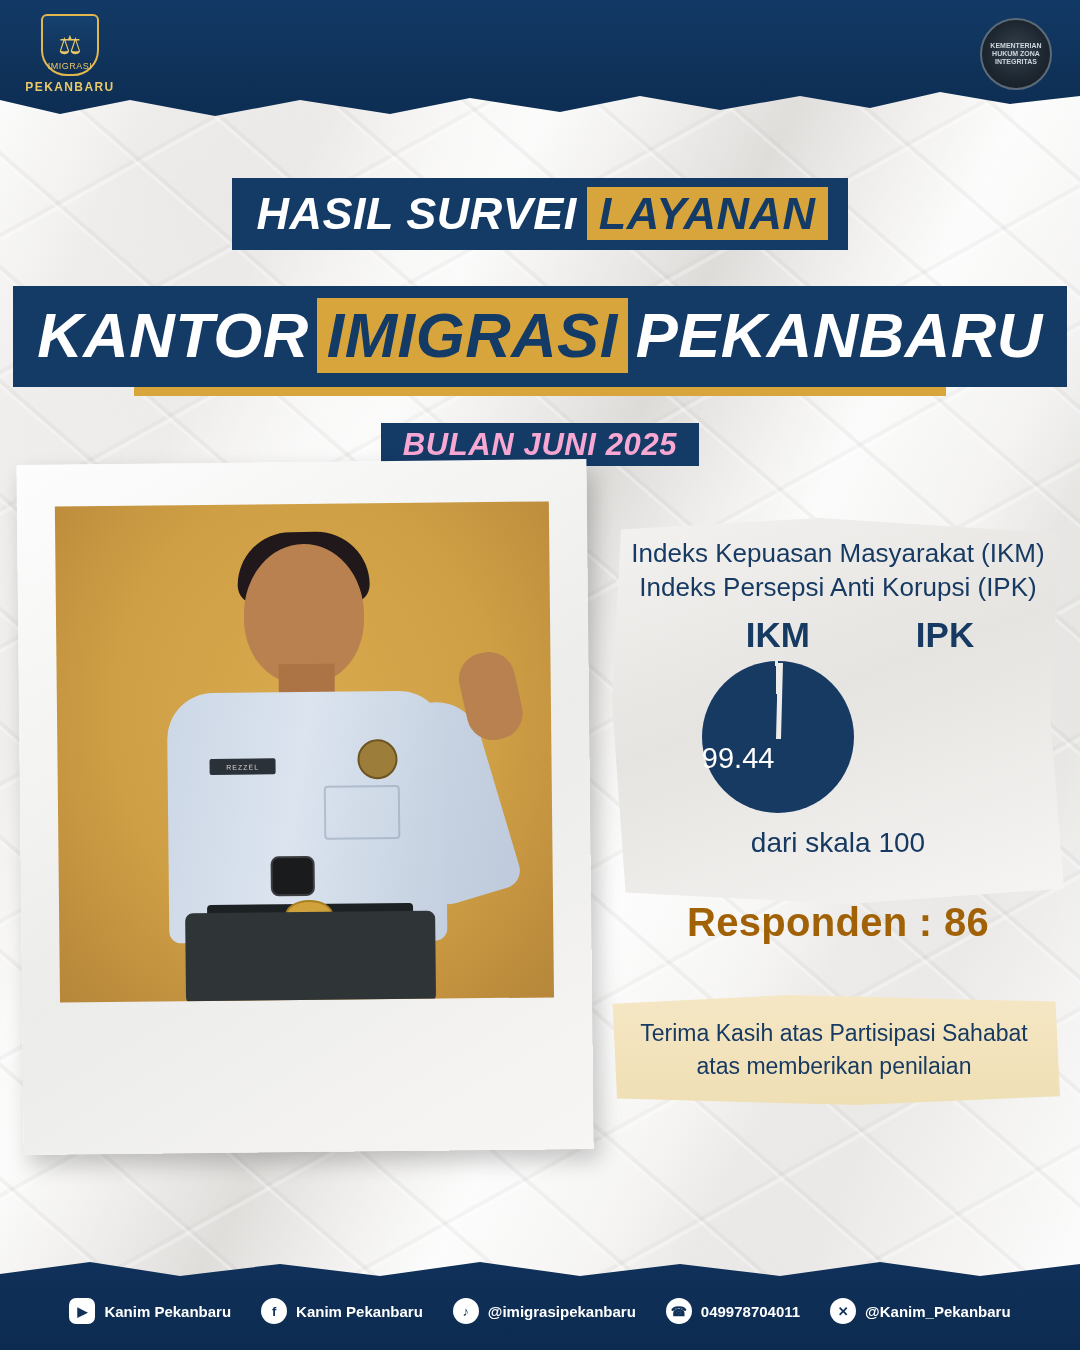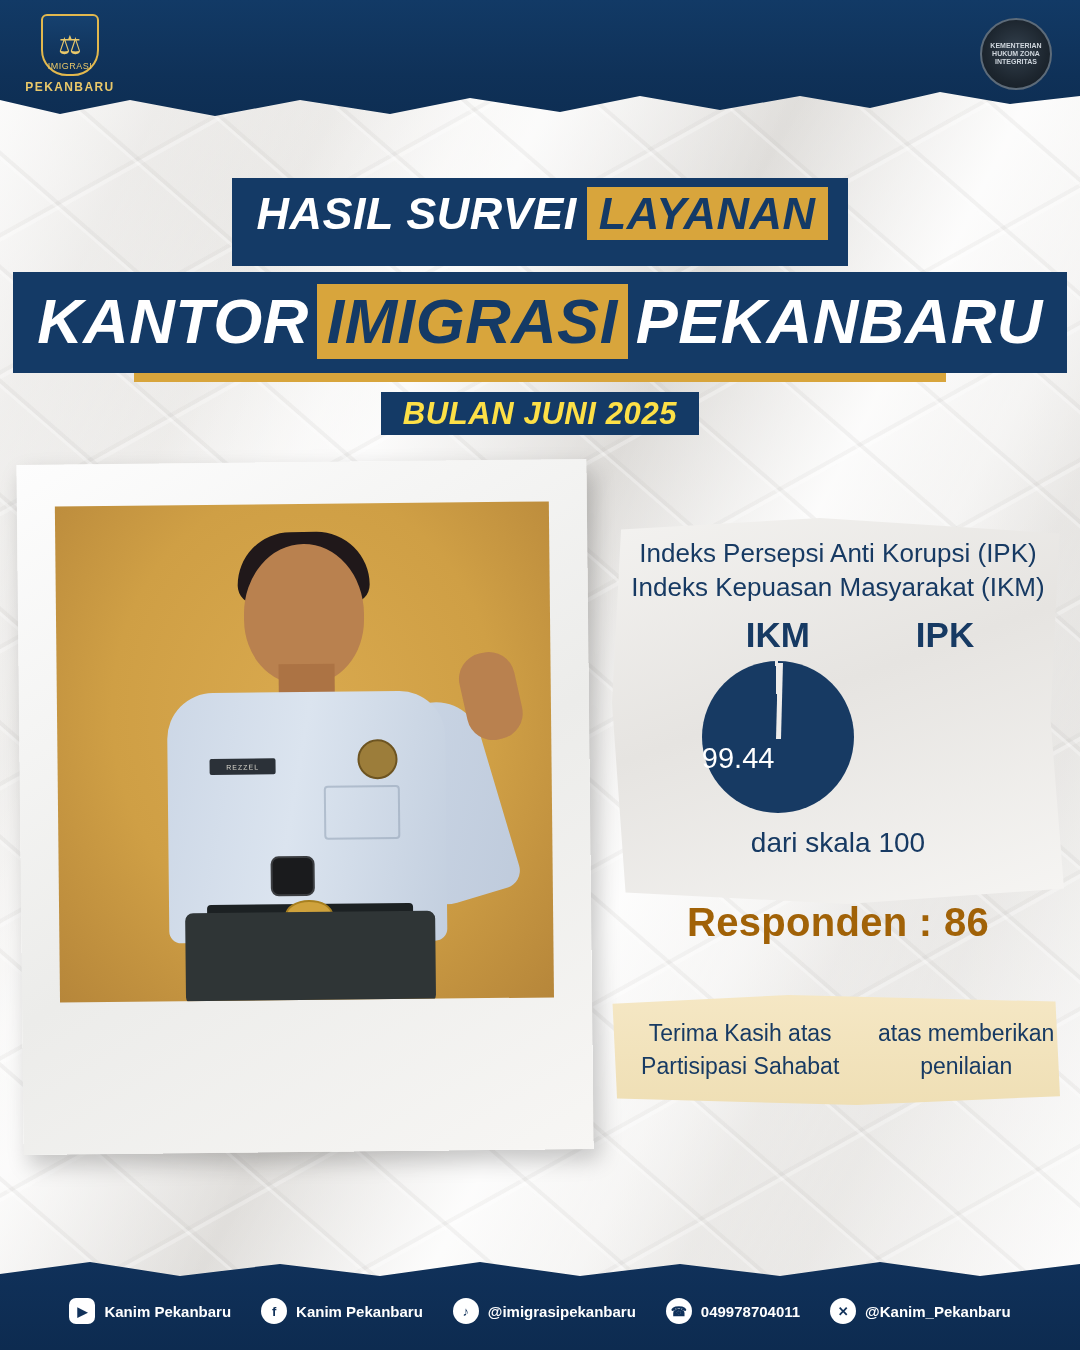--- a/index.html
+++ b/index.html
@@ -54,38 +54,38 @@
     border:2px solid #5d6b79; color:#cfd6dd; font-size:7px; text-align:center;
     display:flex;align-items:center;justify-content:center; line-height:1.15; padding:6px;
     font-weight:700;
   }
 
   
   .title-wrap{ position:absolute; top:178px; left:0; width:1080px; text-align:center; }
   .line1{
     display:inline-block; background:#143a66; color:#fff;
     font-size:45px; font-weight:800; letter-spacing:.5px;
-    padding:9px 20px 26px 24px; line-height:1;
+    padding:9px 20px 10px 24px; line-height:1;
     font-style:italic;
   }
   .line1 .hl{ background:#d8a53c; color:#143a66; padding:4px 12px; margin-left:10px; display:inline-block; font-style:italic;}
   .line2{
     display:block; margin-top:6px;
   }
   .line2 .bar{
     display:inline-block; background:#143a66; color:#fff;
     font-size:63px; font-weight:800; letter-spacing:.5px; line-height:1;
-    padding:12px 24px 14px; font-style:italic;
+    padding:12px 24px 14px; font-style:italic;margin-top:30px;
   }
   .line2 .hl{ background:#d8a53c; color:#143a66; padding:6px 10px; margin:0 8px; display:inline-block; }
   .underbar{ width:812px;height:9px;background:#d8a53c;margin:0 auto; }
   .line3{ margin-top:10px; }
   .line3 .bar{
-    display:inline-block;background:#143a66;color:#fde047;font-weight:800;font-style:italic;
-    font-size:31px;letter-spacing:.6px;padding:6px 22px;line-height:1;
+    display:inline-block;background:#143a66;color:#f9a8d4;font-weight:800;font-style:italic;
+    font-size:31px;letter-spacing:.6px;padding:6px 22px;line-height:1;margin-top:17px;
   }
 
   
   .polaroid{
     position:absolute; left:20px; top:462px; width:570px; height:690px;
     background:linear-gradient(150deg,#fdfdfd,#ececea 55%,#f7f6f4);
     box-shadow:6px 10px 22px rgba(0,0,0,.22);
     transform:rotate(-.6deg);
     padding:42px 38px 0 38px;
   }
@@ -144,21 +144,21 @@
 
   .responden{
     position:absolute; left:612px; top:900px; width:452px; text-align:center;
     color:#a16207; font-size:40px; font-weight:700; letter-spacing:.3px;
   }
 
   .thanks{
     position:absolute; left:608px; top:995px; width:452px; height:110px;
     background:linear-gradient(180deg,#f5e7c4,#efdfb5);
     clip-path: polygon(1% 8%, 40% 0%, 99% 6%, 100% 92%, 55% 100%, 2% 94%);
-    display:flex; flex-direction:row; align-items:center; justify-content:center;
+    display:flex; flex-direction:column; align-items:center; justify-content:center;
     color:#173a63; font-size:23px; line-height:1.42; text-align:center; font-weight:500;
   }
 
   
   .footer{
     position:absolute; left:0; bottom:0; width:1080px; height:92px;
     background:linear-gradient(180deg,#10315a 0%,#0d2b50 100%);
     clip-path: polygon(0 16px, 90px 4px, 180px 18px, 280px 6px, 380px 18px, 480px 4px, 580px 18px, 680px 6px, 780px 18px, 880px 4px, 980px 18px, 1080px 6px, 1080px 92px, 0 92px);
     display:flex; align-items:center; justify-content:center; gap:30px;
     padding-top:14px;
@@ -215,22 +215,22 @@
     <div class="fig-tag">REZZEL</div>
     <div class="fig-watch"></div>
     <div class="fig-belt"></div>
     <div class="fig-buckle"></div>
     <div class="fig-pants"></div>
   </div>
 </div>
 
 <div class="data-card">
   <div class="ikm-title">
+    <div>Indeks Kepuasan Masyarakat (IKM)</div>
     <div>Indeks Persepsi Anti Korupsi (IPK)</div>
-    <div>Indeks Kepuasan Masyarakat (IKM)</div>
   </div>
 
   <div class="donut-row">
     <div class="donut-col">
       <div class="donut-label">IKM</div>
       <div class="donut" id="pie-0" style="background: conic-gradient(rgb(23, 58, 99) 0deg, rgb(23, 58, 99) 357.984deg, rgb(238, 236, 234) 357.984deg, rgb(238, 236, 234) 360deg);">
         <div class="slice-gap" id="gap-0" style="background: rgb(238, 236, 234); transform: rotate(1.5deg);"></div>
         <div class="val">99.44</div>
       </div>
     </div>

